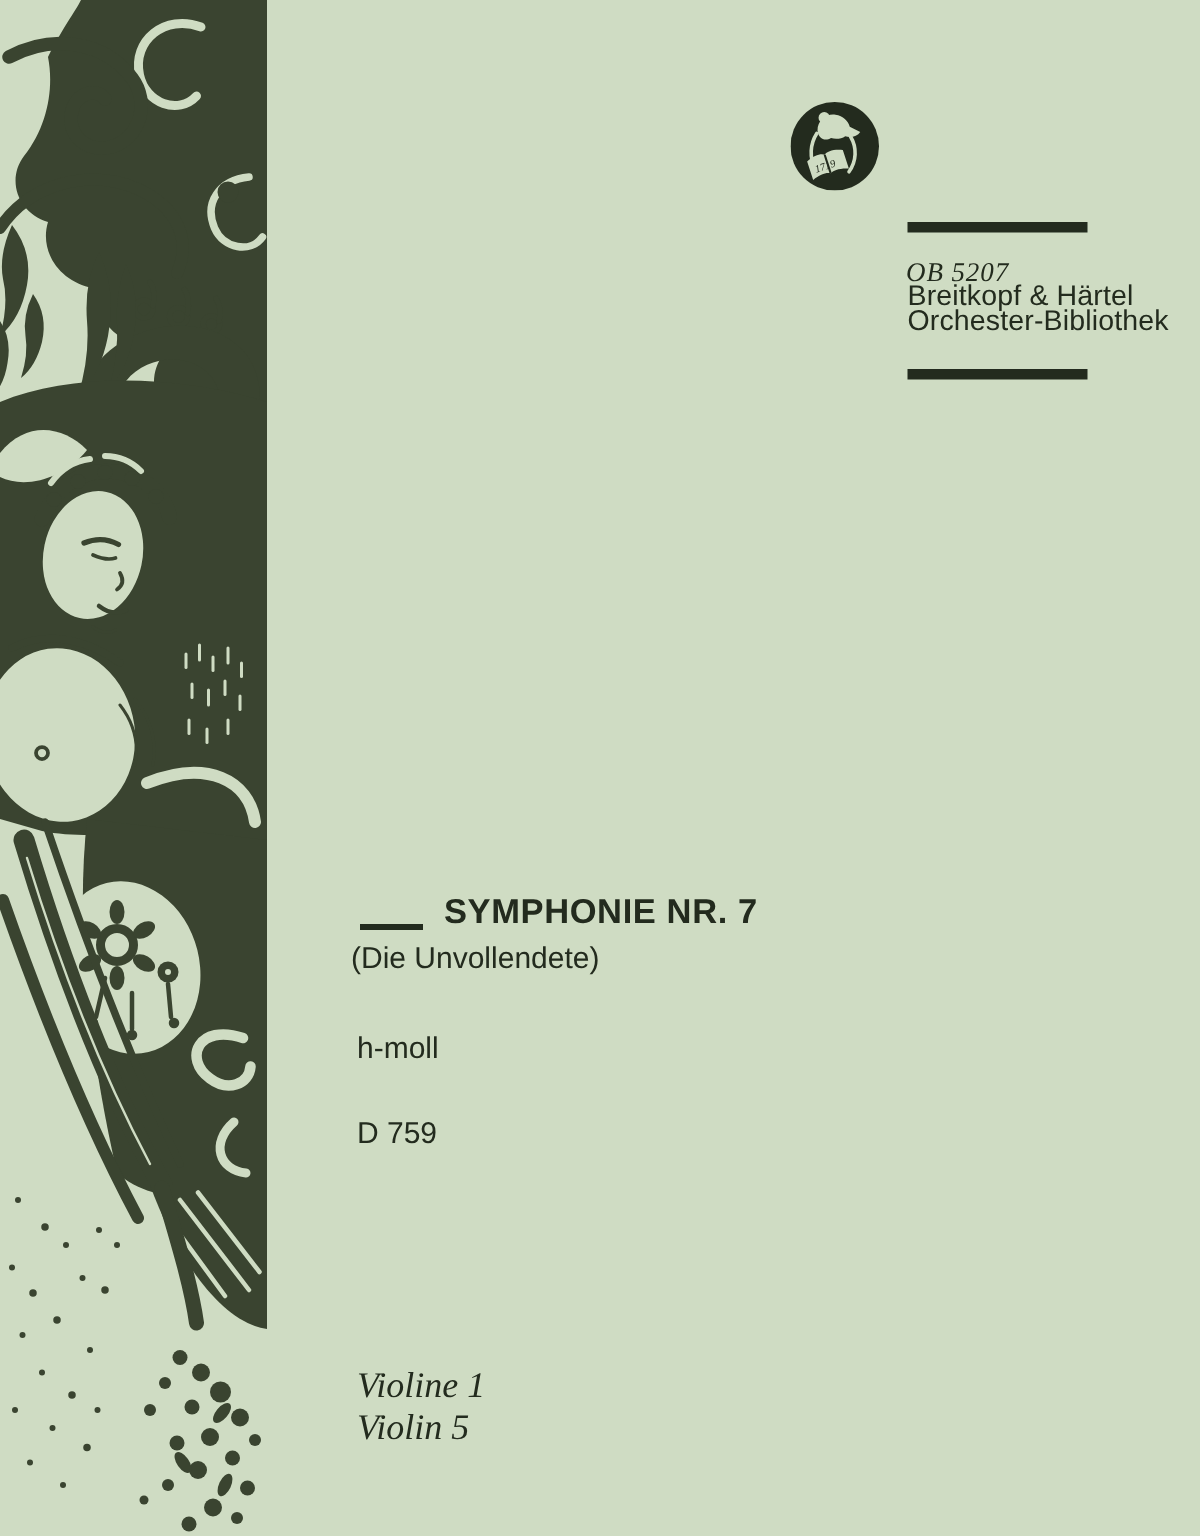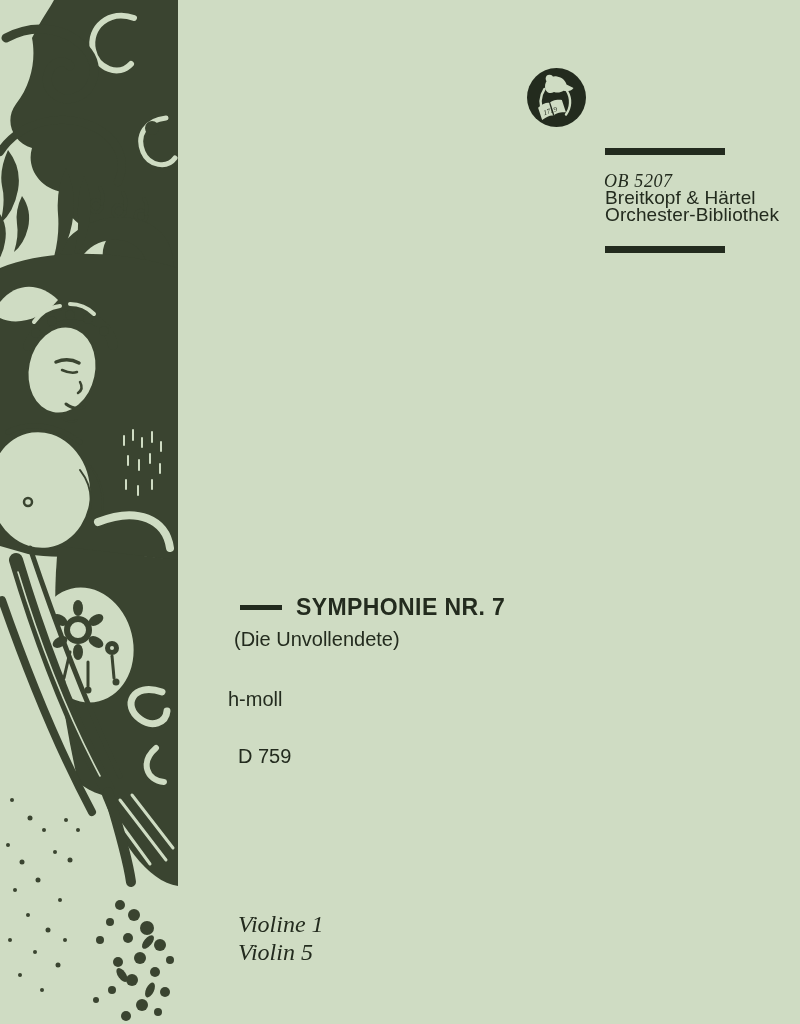--- a/index.html
+++ b/index.html
@@ -39,25 +39,25 @@
     position:absolute;left:605px;top:189px;
     font-size:19px;line-height:17px;letter-spacing:0.1px;
   }
 
   
   .composer{
     position:absolute;left:236px;top:506px;
     font-family:"Liberation Serif",serif;font-style:italic;
     font-size:62px;letter-spacing:2px;line-height:62px;
   }
-  .work-row{position:absolute;left:240px;top:594px;display:flex;align-items:flex-start;}
+  .work-row{position:absolute;left:240px;top:594px;display:flex;align-items:flex-end;}
   .work-dash{width:42px;height:4.5px;background:var(--ink);margin-top:11px;margin-right:14px;}
   .work-title{font-weight:700;font-size:23px;letter-spacing:0.4px;line-height:26px;}
   .work-subtitle{position:absolute;left:234px;top:628px;font-size:20px;text-align:right;}
-  .work-key{position:absolute;left:228px;top:688px;font-size:20px;}
+  .work-key{position:absolute;left:238px;top:688px;font-size:20px;}
   .work-catalog{position:absolute;left:238px;top:719px;font-size:20px;margin-top:26px;}
 
   
   .part{
     position:absolute;left:238px;top:910px;
     font-family:"Liberation Serif",serif;font-style:italic;
     font-size:24px;line-height:28px;
   }
 </style>
 </head>

